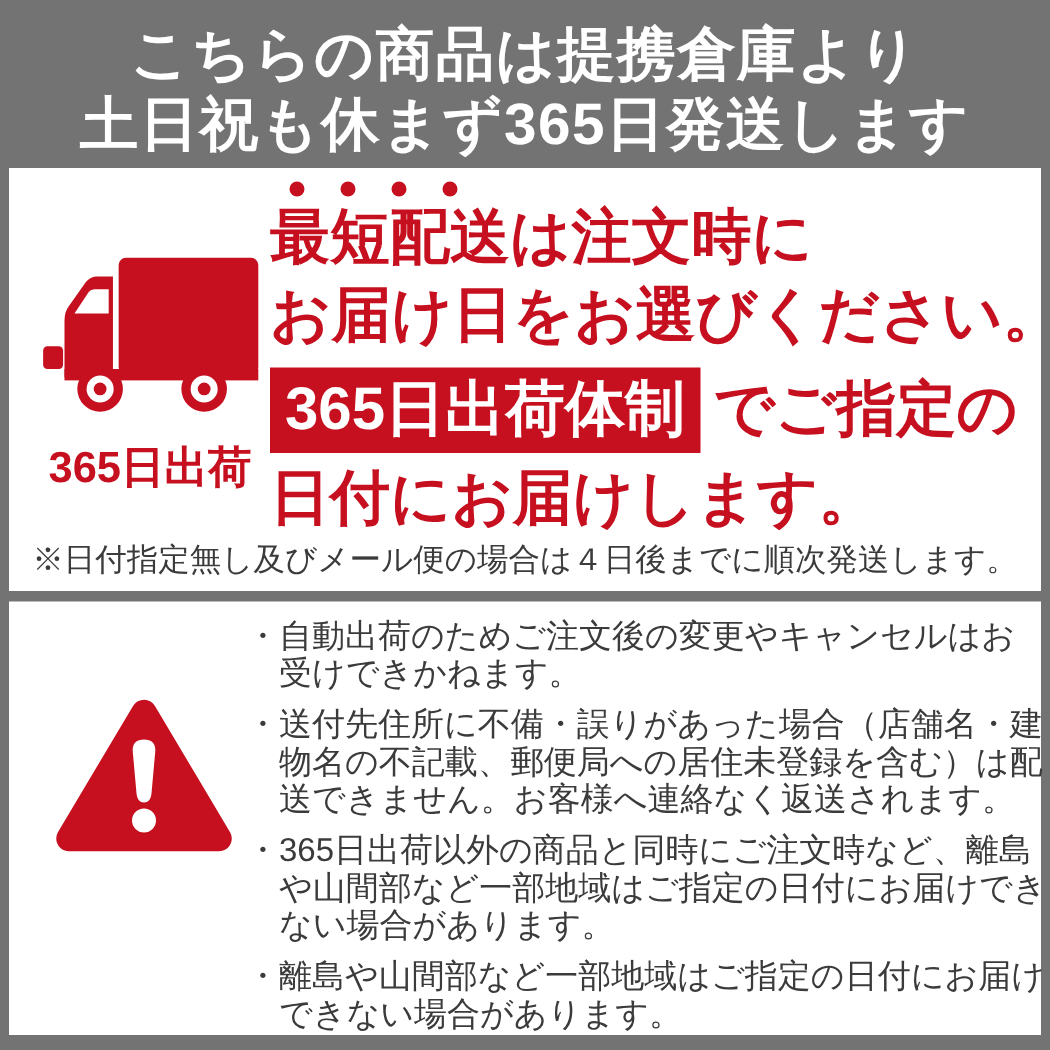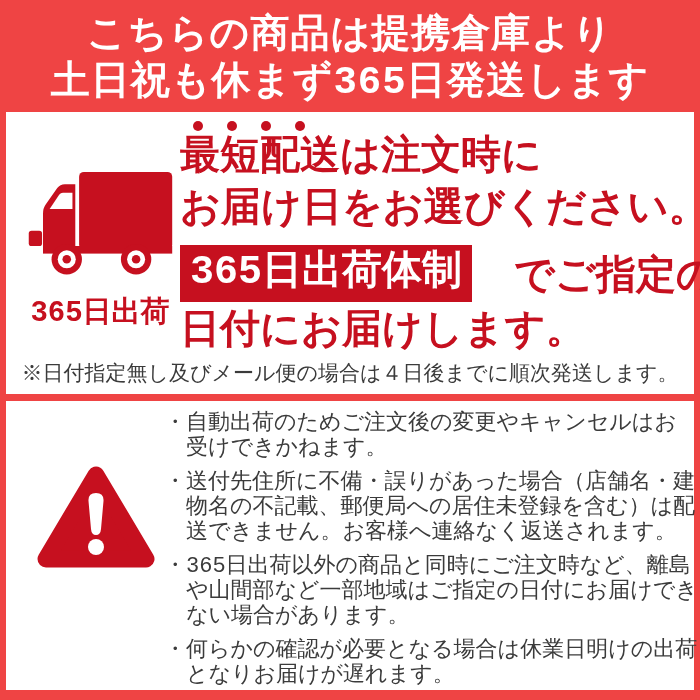--- a/index.html
+++ b/index.html
@@ -1,18 +1,18 @@
 <!DOCTYPE html>
 <html><head>
 <meta charset="utf-8">
 <style>
   html,body { margin:0; padding:0; background:#333333; }
   .canvas {
-    position:relative; width:700px; height:700px; background:#ef4444;
-    font-family:Liberation Mono, monospace; overflow:hidden;
+    position:relative; width:700px; height:700px; background:#737373;
+    font-family:Liberation Sans, sans-serif; overflow:hidden;
   }
   
   .top-banner {
     position:absolute; top:0; left:0; width:700px; height:112px;
     color:#ffffff; text-align:center; font-weight:bold;
     font-size:39px; line-height:47px; padding-top:13px; box-sizing:border-box;
     letter-spacing:1px;
   }
   
   .box { position:absolute; left:6px; width:688px; background:#ffffff; }
@@ -21,21 +21,21 @@
 
   
   .truck-col { position:absolute; left:12px; top:56px; width:164px; text-align:center; }
   .truck-col svg { display:block; margin:0 auto; }
   .truck-label { color:#c6101f; font-weight:bold; font-size:29px; margin-top:6px; white-space:nowrap; }
 
   .ship-right { position:absolute; left:174px; top:8px; width:510px; }
   .dots { display:flex; gap:24px; padding-left:13px; height:12px; align-items:center; }
   .dot { width:10px; height:10px; border-radius:50%; background:#c6101f; }
   .red-line { color:#c6101f; font-weight:bold; font-size:40px; line-height:52px; white-space:nowrap; }
-  .badge-row { display:flex; align-items:flex-end; margin-top:9px; white-space:nowrap;gap:33px; }
+  .badge-row { display:flex; align-items:flex-start; margin-top:9px; white-space:nowrap; }
   .badge {
     background:#c6101f; color:#ffffff; font-weight:bold; font-size:40px;
     line-height:40px; padding:8px 10px 9px; display:inline-block;
   }
   .after-badge { color:#c6101f; font-weight:bold; font-size:40px; margin-left:9px; }
   .line4 { margin-top:4px; }
   .note {
     position:absolute; bottom:7px; left:0; width:100%; text-align:center;
     color:#3b3b3b; font-size:21px; white-space:nowrap;
   }
@@ -106,17 +106,17 @@
         <polygon points="62,16 112,100 12,100" fill="#c6101f" stroke="#c6101f" stroke-width="17" stroke-linejoin="round"></polygon>
         <path d="M62,34 q8,0 7.5,8 l-2.5,28 q-0.5,6 -5,6 q-4.5,0 -5,-6 l-2.5,-28 q-0.5,-8 7.5,-8 z" fill="#ffffff"></path>
         <circle cx="62" cy="88" r="8" fill="#ffffff"></circle>
       </svg>
     </div>
 
     <ul class="notice-list">
       <li><span>・</span><span>自動出荷のためご注文後の変更やキャンセルはお受けできかねます。</span></li>
       <li><span>・</span><span>送付先住所に不備・誤りがあった場合（店舗名・建物名の不記載、郵便局への居住未登録を含む）は配送できません。お客様へ連絡なく返送されます。</span></li>
       <li><span>・</span><span>365日出荷以外の商品と同時にご注文時など、離島や山間部など一部地域はご指定の日付にお届けできない場合があります。</span></li>
-      <li><span>・</span><span>何らかの確認が必要となる場合は休業日明けの出荷となりお届けが遅れます。</span></li>
+      <li><span>・</span><span>離島や山間部など一部地域はご指定の日付にお届けできない場合があります。</span></li>
     </ul>
   </div>
 
 </div>
 
 </body></html>

